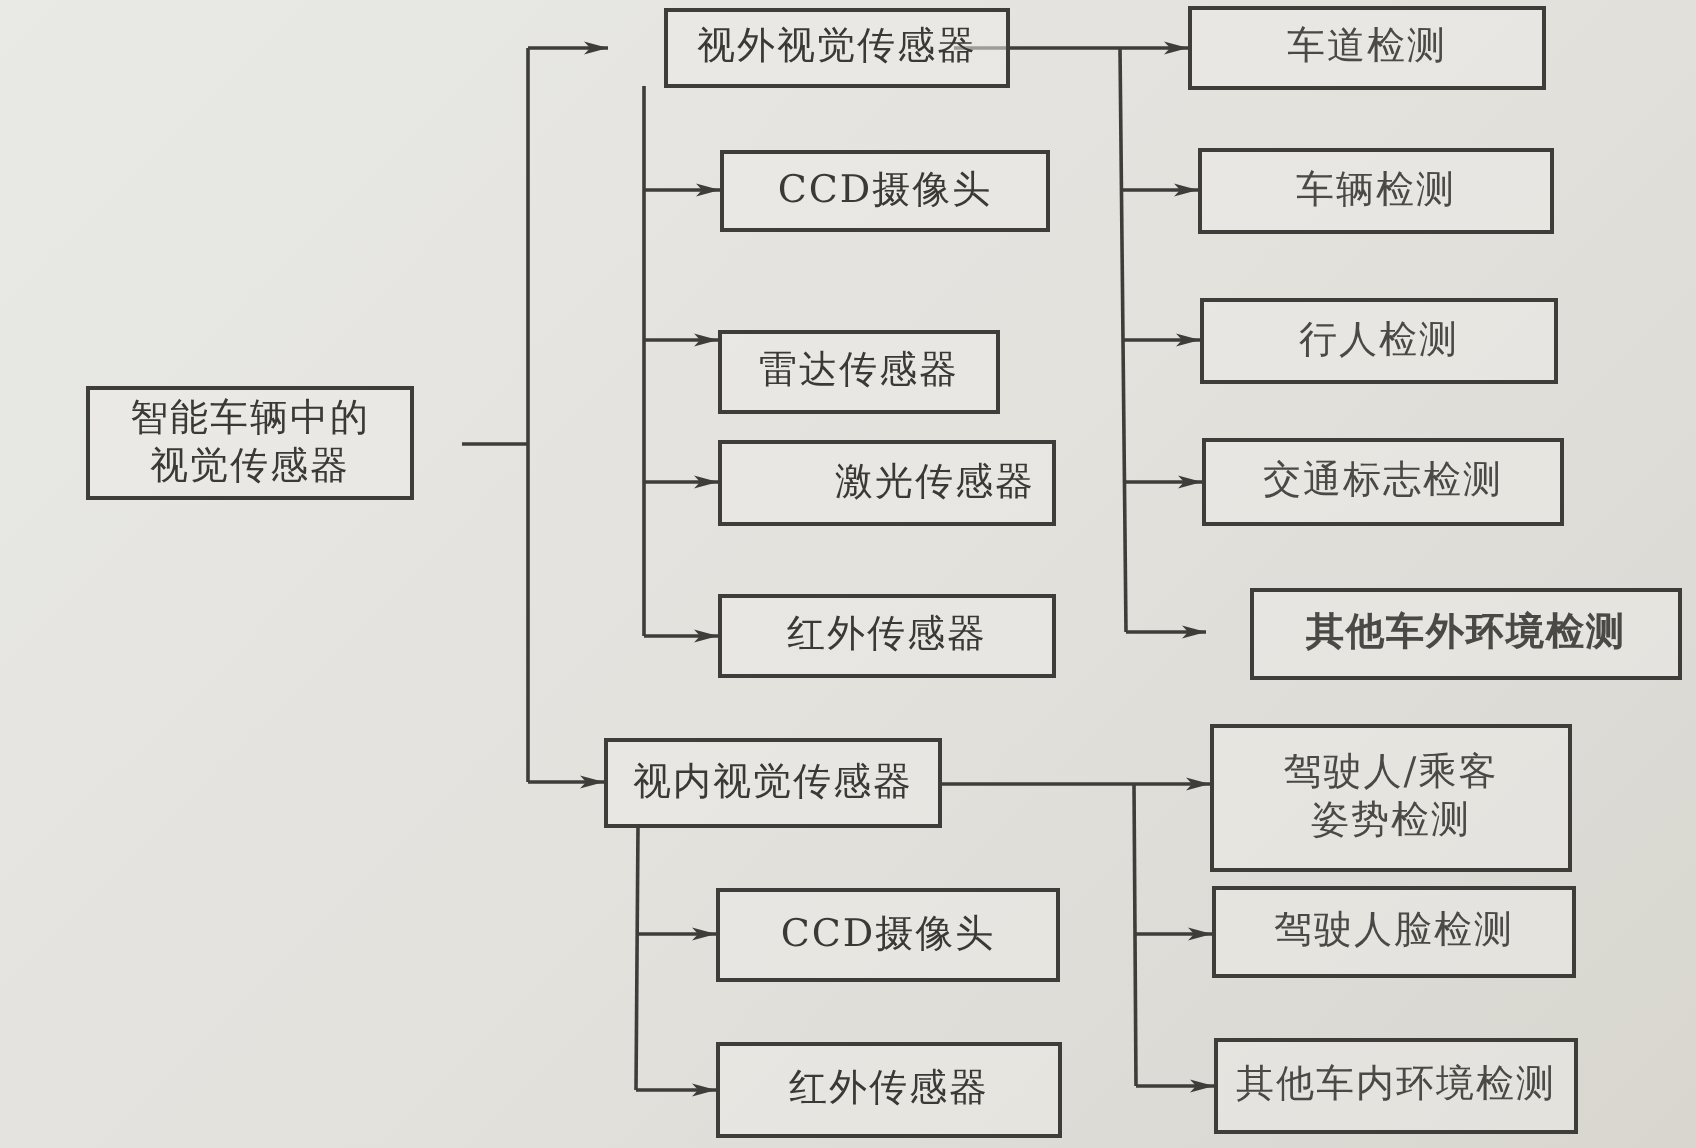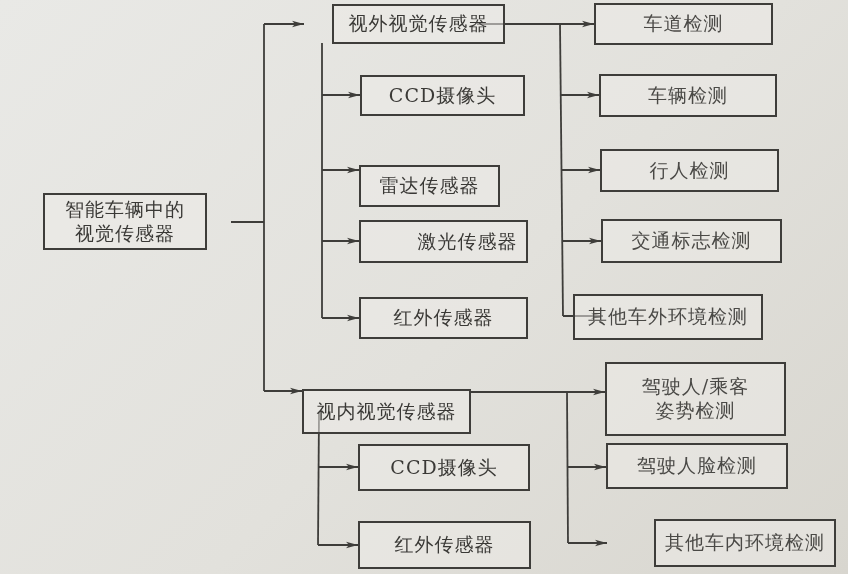--- a/index.html
+++ b/index.html
@@ -75,25 +75,25 @@
 
   <div class="box" style="left:360px;top:75px;width:165px;height:41px;">CCD摄像头</div>
   <div class="box" style="left:359px;top:149px;width:141px;height:42px;margin-top:16px;">雷达传感器</div>
   <div class="box" style="left:359px;top:220px;width:169px;height:43px;padding-left:48px;">激光传感器</div>
   <div class="box" style="left:359px;top:297px;width:169px;height:42px;">红外传感器</div>
 
   <div class="box light" style="left:594px;top:3px;width:179px;height:42px;">车道检测</div>
   <div class="box light" style="left:599px;top:74px;width:178px;height:43px;">车辆检测</div>
   <div class="box light" style="left:600px;top:149px;width:179px;height:43px;">行人检测</div>
   <div class="box light" style="left:601px;top:219px;width:181px;height:44px;">交通标志检测</div>
-  <div class="box light" style="left:573px;top:294px;width:190px;height:46px;">其他车外环境检测</div>
+  <div class="box light" style="left:625px;top:294px;width:216px;height:46px;font-weight:bold;">其他车外环境检测</div>
 
-  <div class="box" style="left:302px;top:369px;width:169px;height:45px;margin-top:20px;">视内视觉传感器</div>
+  <div class="box" style="left:302px;top:369px;width:169px;height:45px;">视内视觉传感器</div>
 
   <div class="box" style="left:358px;top:444px;width:172px;height:47px;">CCD摄像头</div>
   <div class="box" style="left:358px;top:521px;width:173px;height:48px;">红外传感器</div>
 
   <div class="box light" style="left:605px;top:362px;width:181px;height:74px;">驾驶人/乘客
 姿势检测</div>
   <div class="box light" style="left:606px;top:443px;width:182px;height:46px;">驾驶人脸检测</div>
-  <div class="box light" style="left:607px;top:519px;width:182px;height:48px;margin-left:47px;">其他车内环境检测</div>
+  <div class="box light" style="left:607px;top:519px;width:182px;height:48px;">其他车内环境检测</div>
 
 </div>
 
 </body></html>

